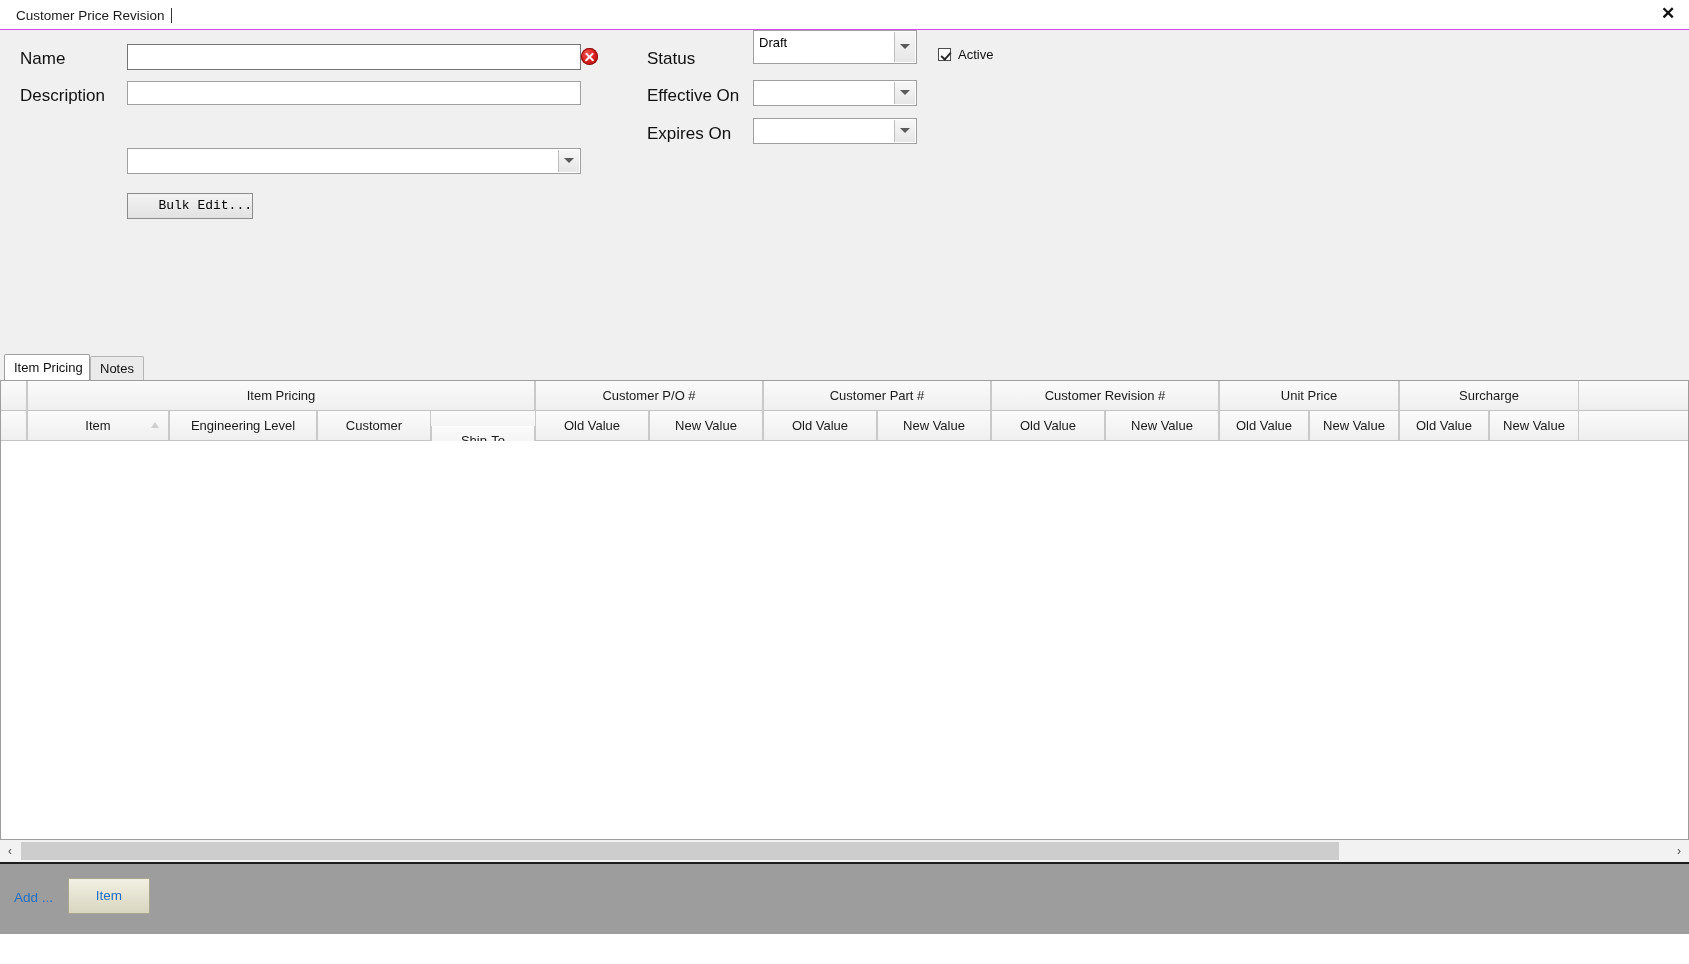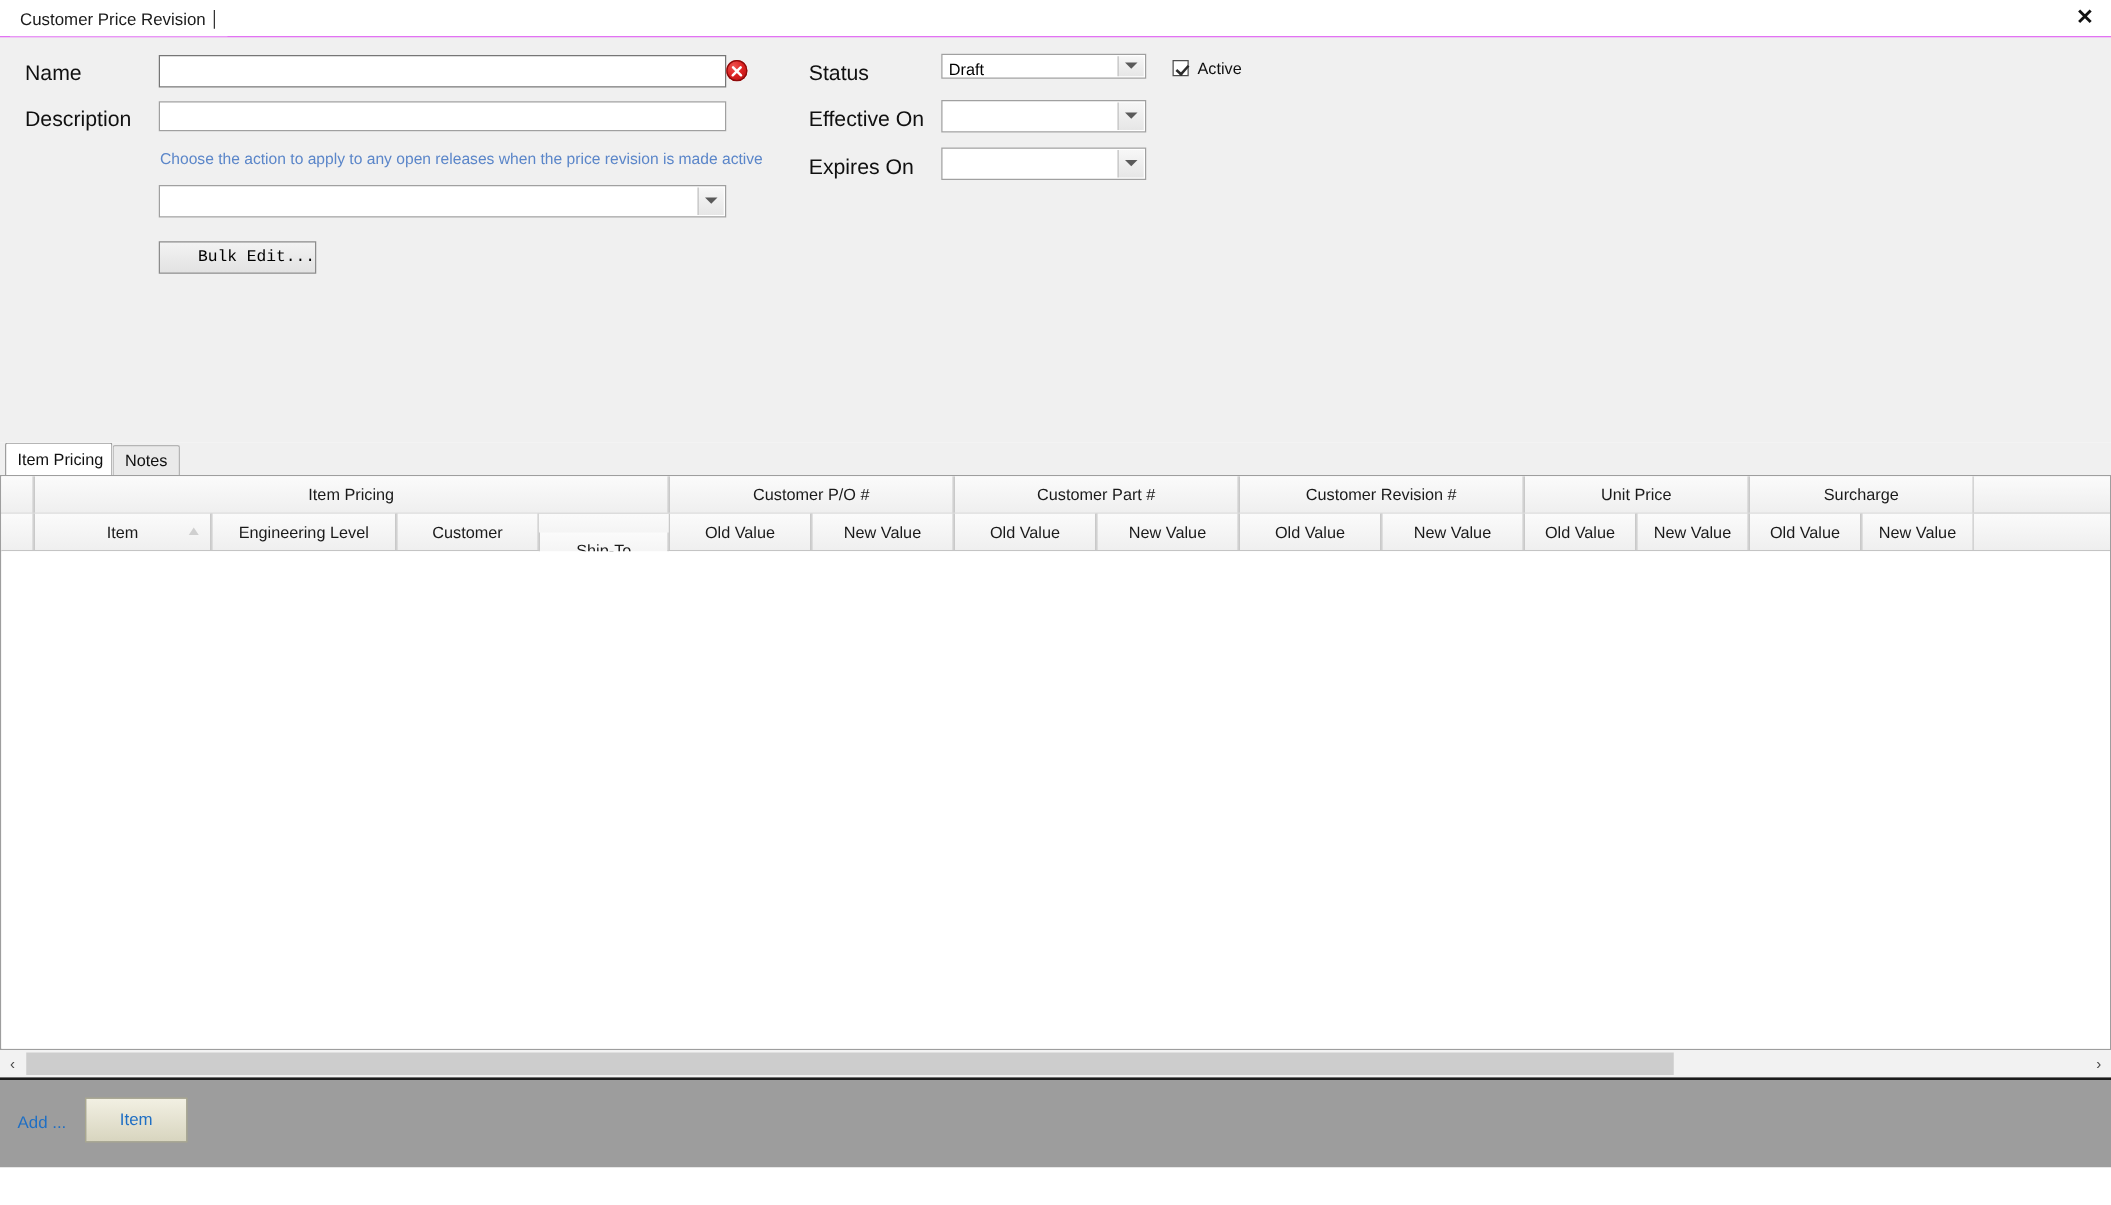--- a/index.html
+++ b/index.html
@@ -351,30 +351,29 @@
 
 <div class="form-panel">
 
   <div class="lbl" style="left:20px; top:19px;">Name</div>
   <input class="txtbox focused" style="left: 127px; top: 14px; width: 454px; height: 26px;" autocomplete="off" value="">
   <div class="error-icon" style="left:581px; top:18px;" title=""></div>
 
   <div class="lbl" style="left:20px; top:56px;">Description</div>
   <input class="txtbox" style="left: 127px; top: 51px; width: 454px; height: 24px;" autocomplete="off" value="">
 
-  <div class="hint" style="left:128px; top:90px;">Choose the action to apply to any open releases when the price revision is made active</div>
 
   <div class="combo" style="left:127px; top:118px; width:454px; height:26px;">
     <div class="cbtn"></div>
   </div>
 
   <div class="btn" style="left:127px; top:163px; width:126px; height:26px; line-height:24px;">Bulk Edit...</div>
 
   <div class="lbl" style="left:647px; top:19px;">Status</div>
-  <div class="combo" style="left:753px; top:13px; width:164px; height:20px;">
+  <div class="combo" style="left:753px; top:0; width:164px; height:34px;">
     <div class="ctext" style="line-height:24px;">Draft</div>
     <div class="cbtn"></div>
   </div>
 
   <div class="lbl" style="left:647px; top:56px;">Effective On</div>
   <div class="combo" style="left:753px; top:50px; width:164px; height:26px;">
     <div class="ctext" style="line-height:24px;"></div>
     <div class="cbtn"></div>
   </div>
 

